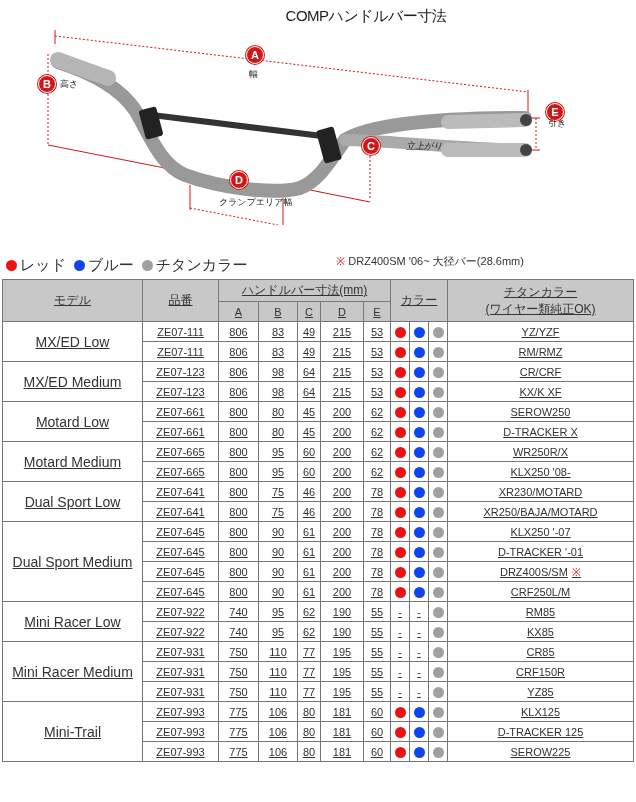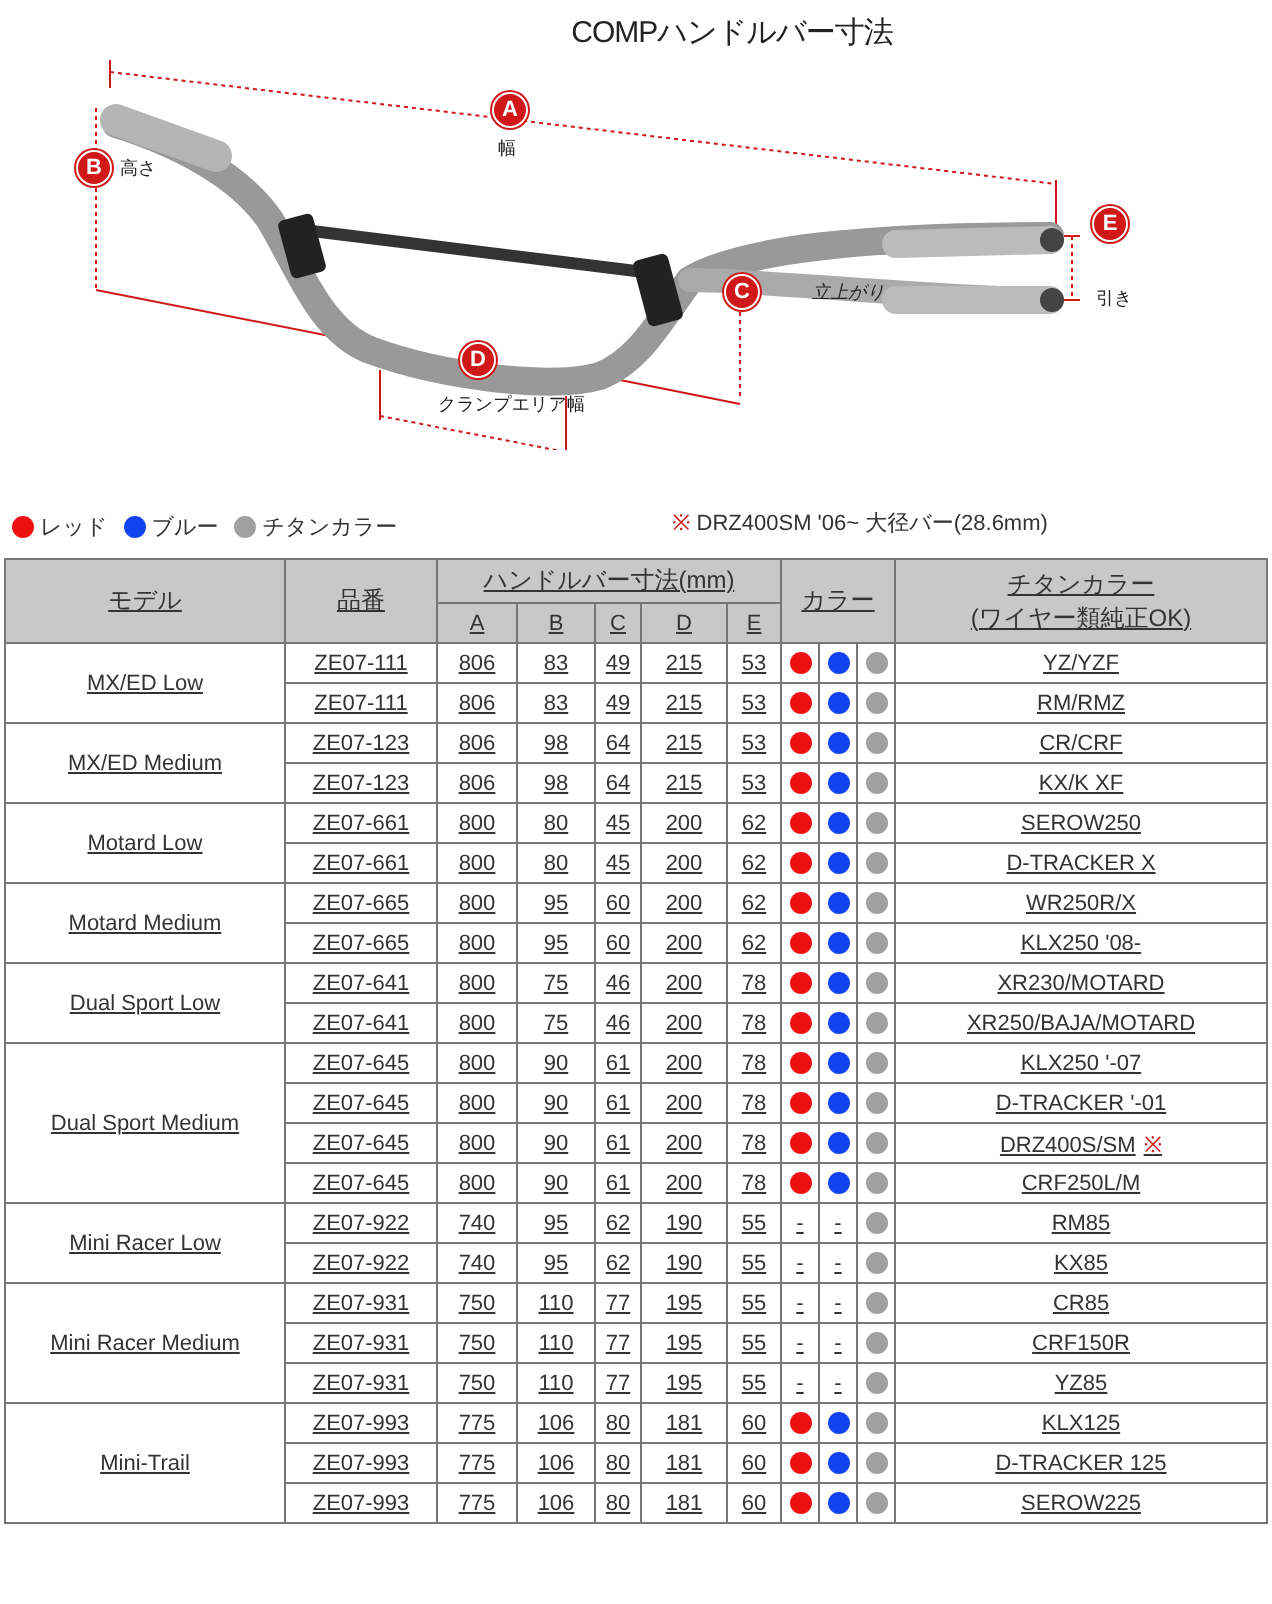--- a/index.html
+++ b/index.html
@@ -8,31 +8,31 @@
   .diagram { position:absolute; left:0; top:0; width:636px; height:225px; }
   .diagram-title { position:absolute; left:0; width:636px; top:7px; text-align:center;
                    font-family:"Liberation Sans", sans-serif; font-size:15px; color:#222; letter-spacing:-0.5px;padding-left:48px; }
   .label { position:absolute; font-size:9px; color:#222; font-family:"DejaVu Sans", sans-serif; }
   .badge { position:absolute; width:16px; height:16px; border-radius:50%; background:#d01818;
            color:#fff; font-weight:bold; font-size:11px; text-align:center; line-height:16px;
            font-family:"Liberation Sans", sans-serif; border:1px solid #fff; box-shadow:0 0 0 1px #d01818; }
   .note { position:absolute; left:336px; top:253px; font-size:11px; color:#333;
           font-family:Liberation Sans, sans-serif; }
   .note .mark { color:#d01818; }
-  .legend { position:absolute; left:6px; top:256px; font-size:11px; color:#333;
+  .legend { position:absolute; left:6px; top:256px; font-size:15px; color:#333;
             font-family:"Liberation Sans", sans-serif; display:flex; align-items:center; }
   .legend .dot { display:inline-block; width:11px; height:11px; border-radius:50%; margin-right:3px; vertical-align:middle; }
   .legend .item { margin-right:8px; display:flex; align-items:center; }
 
   table.spec { position:absolute; left:2px; top:279px; border-collapse:collapse; width:632px;
                font-family:"Liberation Sans", sans-serif; font-size:11px; color:#333;text-decoration:underline; }
   table.spec th, table.spec td { border:1px solid #777; padding:0; text-align:center; height:19px; }
   table.spec th { background:#c8c8c8; font-weight:normal; color:#333; font-size:12px; }
   table.spec th.sub { height:19px; font-size:11px; }
-  table.spec td.model { font-size:11px; }
+  table.spec td.model { font-size:14px; }
   table.spec td.cdot { width:18px; }
   .cd { display:inline-block; width:11px; height:11px; border-radius:50%; vertical-align:middle; }
   .cd.red { background:#ee1111; }
   .cd.blue { background:#1144ee; }
   .cd.gray { background:#a0a0a0; }
   .dash { color:#333; }
   .redmark { color:#d01818; }
 </style>
 </head>
 <body>
@@ -75,21 +75,21 @@
   </svg>
   <div class="badge" style="left:246px;top:46px;">A</div>
   <div class="label" style="left:249px;top:68px;">幅</div>
   <div class="badge" style="left:38px;top:75px;">B</div>
   <div class="label" style="left:60px;top:78px;">高さ</div>
   <div class="badge" style="left:362px;top:137px;">C</div>
   <div class="label" style="left:406px;top:140px;font-style:italic;">立上がり</div>
   <div class="badge" style="left:230px;top:171px;">D</div>
   <div class="label" style="left:203px;top:196px;margin-left:16px;">クランプエリア幅</div>
   <div class="badge" style="left:546px;top:103px;">E</div>
-  <div class="label" style="left:548px;top:143px;">引き</div>
+  <div class="label" style="left:548px;top:117px;">引き</div>
 </div>
 
 <div class="note">
   <span class="mark">※</span><span> DRZ400SM '06~ 大径バー(28.6mm)</span>
 </div>
 
 <div class="legend" id="legend">
     <span class="item">
       <span class="dot" title="レッド" style="background: rgb(238, 17, 17);"></span>
       <span>レッド</span>

